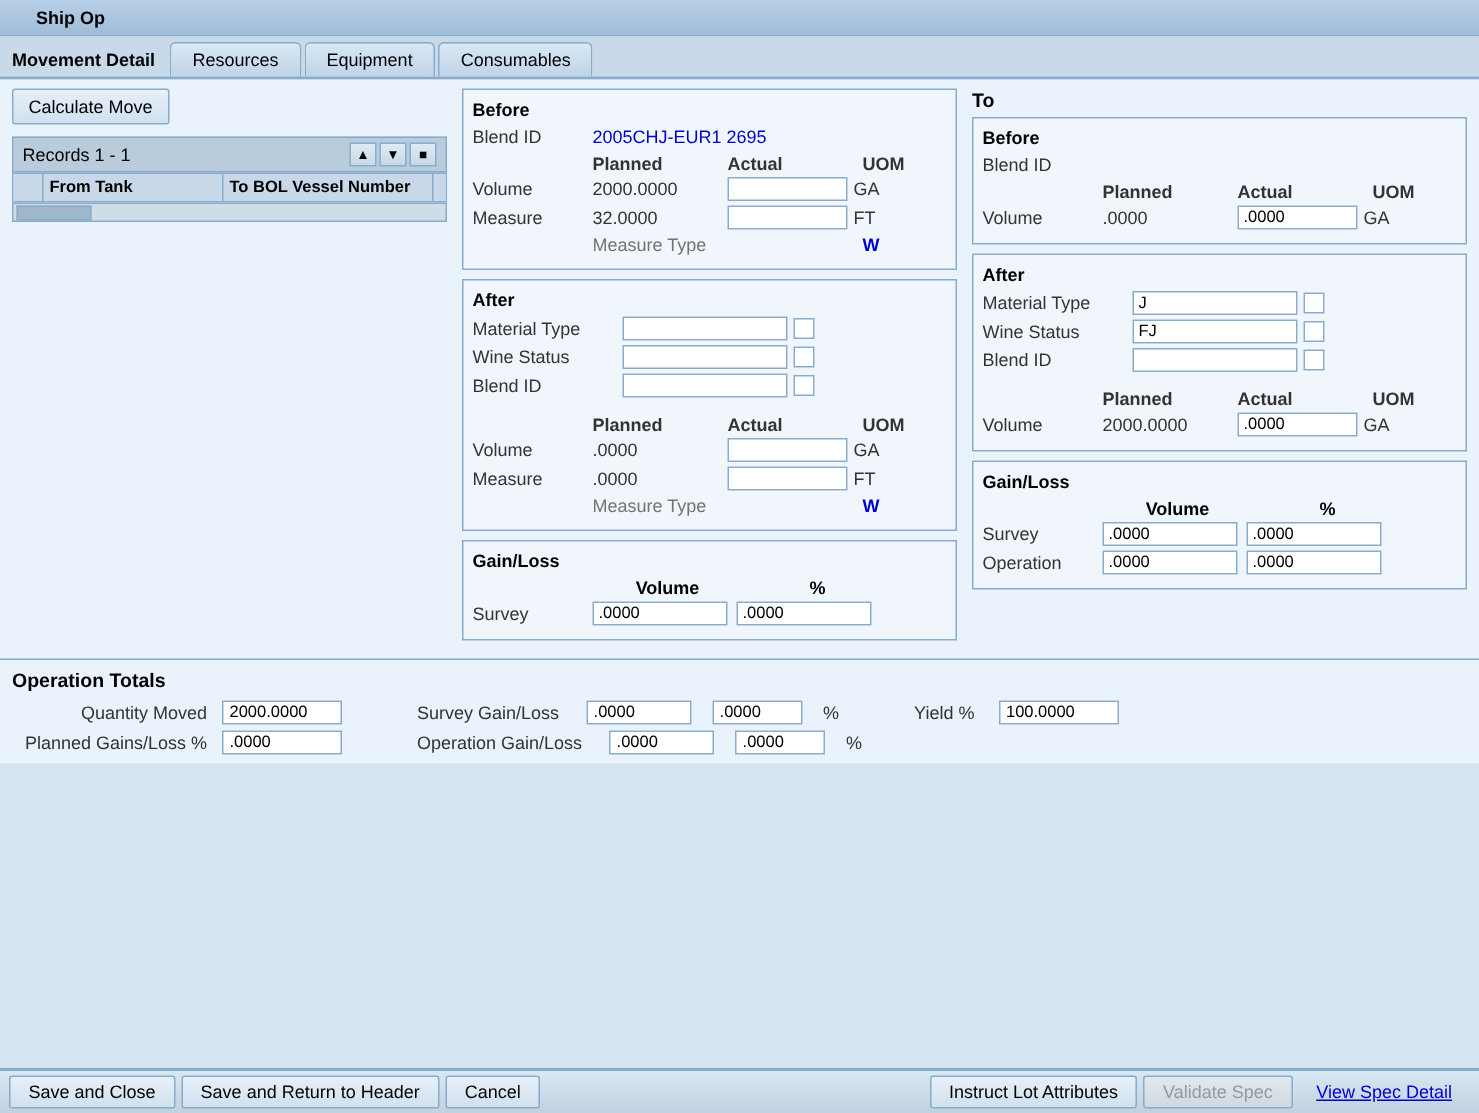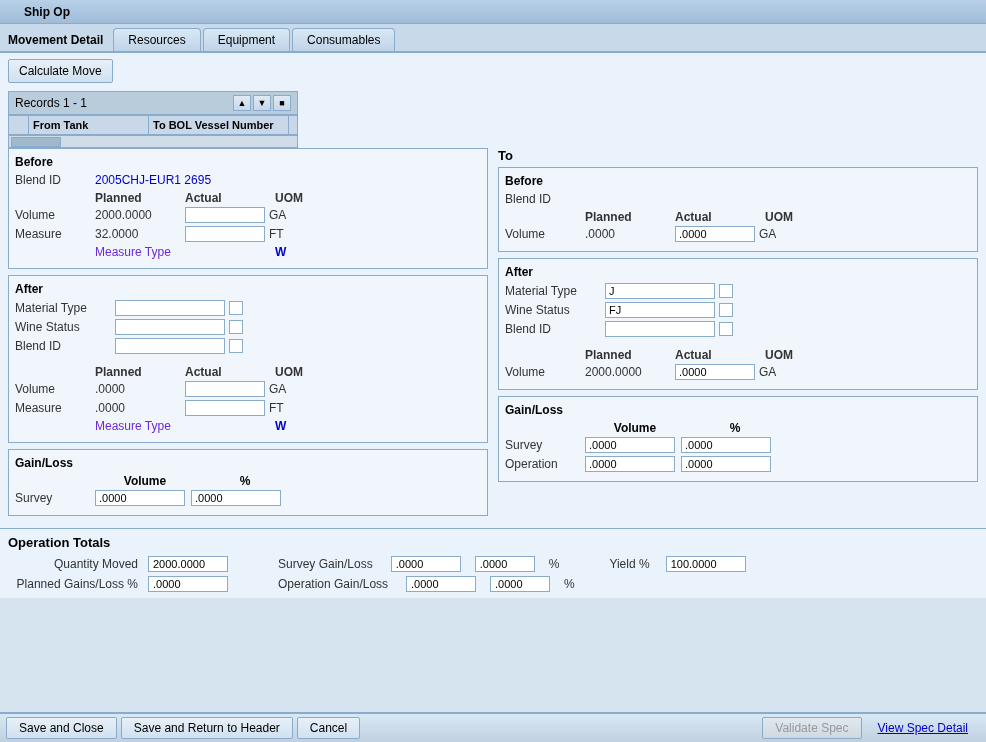--- a/index.html
+++ b/index.html
@@ -41,21 +41,20 @@
       font-size: 12px;
       color: #000;
       text-align: right;
     }
 
     .content-area {
       background: #eaf2fb;
       padding: 6px 8px;
       display: flex;
       gap: 0;
-      flex-direction: column;
     }
 
     .left-panel {
       width: 290px;
       margin-right: 10px;
     }
 
     .calc-btn {
       background: linear-gradient(to bottom, #e8f0f8, #d0e0f0);
       border: 1px solid #8aaccc;
@@ -254,21 +253,21 @@
 
     .measure-type-row {
       display: flex;
       align-items: center;
       margin-bottom: 3px;
       margin-left: 80px;
     }
 
     .measure-type-label {
       width: 180px;
-      color: #6d28d9;
+      color: #737373;
     }
 
     .measure-type-val {
       color: #0000cc;
       font-weight: bold;
     }
 
     .after-field-row {
       display: flex;
       align-items: center;
@@ -672,15 +671,16 @@
       <span class="op-mid-label" style="margin-left:4px;">%</span>
     </div>
   </div>
 </div>
 
 <div class="footer-bar">
   <button class="footer-btn">Save and Close</button>
   <button class="footer-btn">Save and Return to Header</button>
   <button class="footer-btn">Cancel</button>
   <div class="footer-spacer"></div>
+  <button class="footer-btn">Instruct Lot Attributes</button>
   <button class="footer-btn disabled">Validate Spec</button>
   <button class="footer-btn-link">View Spec Detail</button>
 </div>
 
 </body></html>

